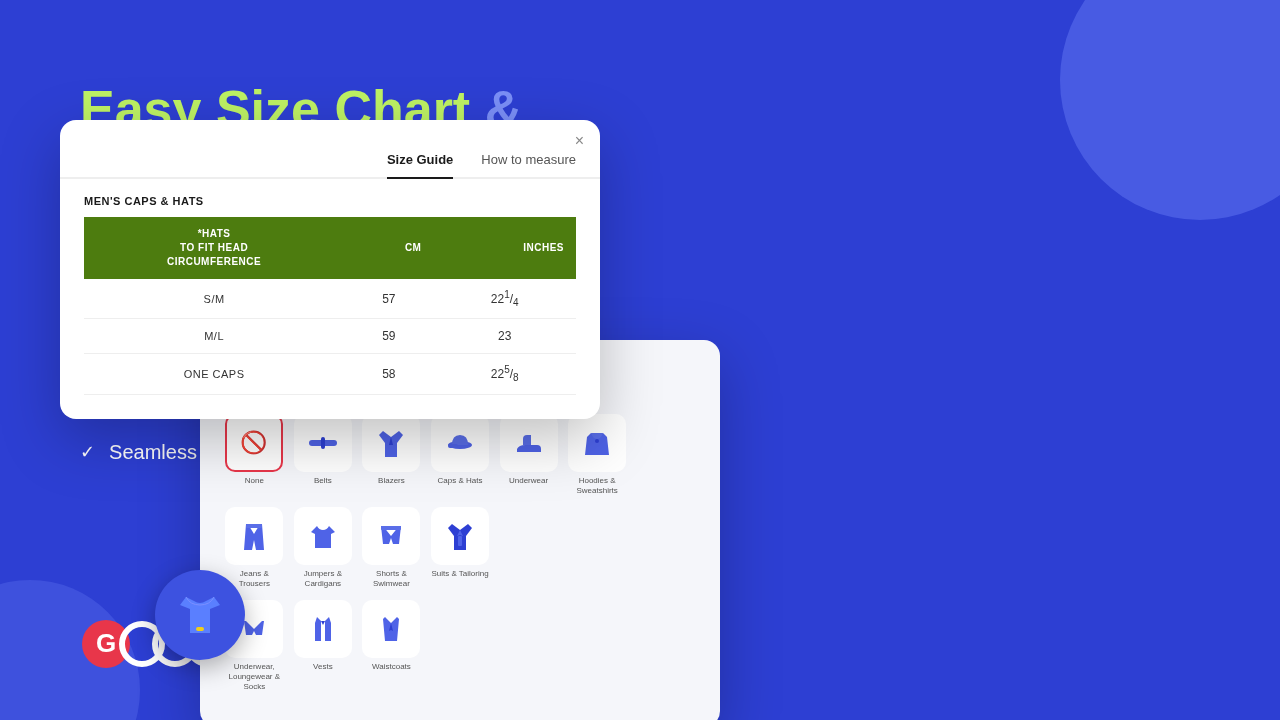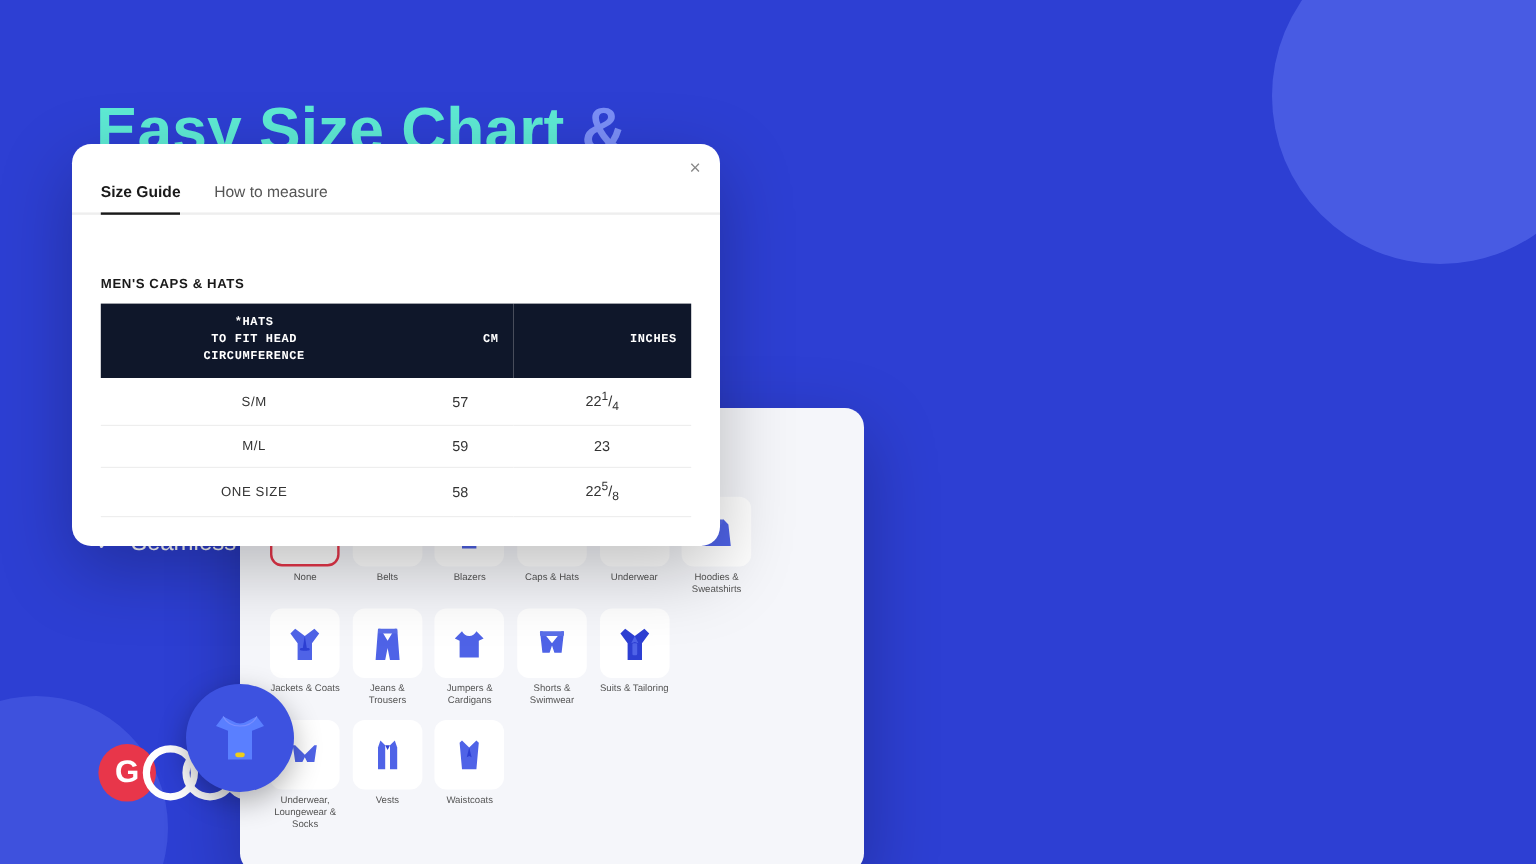--- a/index.html
+++ b/index.html
@@ -41,21 +41,21 @@
       top: 80px;
       width: 450px;
     }
 
     .main-title {
       font-size: 52px;
       font-weight: 900;
       line-height: 1.15;
       margin-bottom: 36px;
     }
-    .title-black { color: #5eead4; }
+    .title-black { color: #bef264; }
     .title-blue { color: #7b8ff7; }
 
     .features-list {
       list-style: none;
       display: flex;
       flex-direction: column;
       gap: 18px;
     }
     .feature-item {
       display: flex;
@@ -92,20 +92,21 @@
       padding: 16px 24px 0;
       border-bottom: none;
     }
     .card-tabs {
       display: flex;
       gap: 28px;
       border-bottom: 2px solid #eee;
       width: 100%;
       padding: 0 24px;
       margin-top: 8px;
+      justify-content: flex-end;
     }
     .card-tab {
       font-size: 13px;
       padding: 8px 0 10px;
       cursor: pointer;
       color: #555;
       border-bottom: 2px solid transparent;
       margin-bottom: -2px;
     }
     .card-tab.active {
@@ -125,31 +126,29 @@
 
     .card-body {
       padding: 16px 24px 24px;
     }
     .table-title {
       font-size: 11px;
       font-weight: 700;
       color: #1a1a1a;
       letter-spacing: 0.5px;
       margin-bottom: 10px;
-      margin-top: 36px;
     }
     .size-table {
       width: 100%;
       border-collapse: collapse;
       font-size: 12px;
     }
     .size-table thead tr {
-      background: #0f172a;
+      background: #4d7c0f;
       color: white;
-      font-family: Liberation Mono, monospace;
     }
     .size-table thead th {
       padding: 10px 12px;
       text-align: right;
       font-size: 10px;
       font-weight: 600;
       letter-spacing: 0.5px;
       line-height: 1.4;
     }
     .size-table thead th:first-child {
@@ -334,21 +333,21 @@
           <td>S/M</td>
           <td>57</td>
           <td>22<sup class="fraction">1</sup>/<sub class="fraction">4</sub></td>
         </tr>
         <tr>
           <td>M/L</td>
           <td>59</td>
           <td>23</td>
         </tr>
         <tr>
-          <td>ONE SIZE</td>
+          <td>ONE CAPS</td>
           <td>58</td>
           <td>22<sup class="fraction">5</sup>/<sub class="fraction">8</sub></td>
         </tr>
       </tbody>
     </table>
   </div>
 </div>
 
 <div class="category-card">
   <div class="gender-tabs">
@@ -404,30 +403,20 @@
           <path d="M10 6 L6 10 L4 28 L28 28 L26 10 L22 6 L16 9 Z" fill="#4f63e7"></path>
           <path d="M10 6 Q12 12 16 12 Q20 12 22 6" fill="#5a6ee8" stroke="none"></path>
           <circle cx="16" cy="14" r="2" fill="#2d3fd3"></circle>
         </svg>
       </div>
       <span class="category-label">Hoodies &amp; Sweatshirts</span>
     </div>
   </div>
 
   <div class="categories-grid">
-    <div class="category-item">
-      <div class="category-icon-box">
-        <svg width="32" height="32" viewBox="0 0 32 32" fill="none">
-          <path d="M8 4 L16 10 L24 4 L28 8 L22 16 L22 30 L10 30 L10 16 L4 8 Z" fill="#4f63e7"></path>
-          <path d="M16 10 L14 22 L18 22 Z" fill="#2d3fd3"></path>
-          <rect x="12" y="20" width="8" height="2" rx="1" fill="#2d3fd3"></rect>
-        </svg>
-      </div>
-      <span class="category-label">Jackets &amp; Coats</span>
-    </div>
     <div class="category-item">
       <div class="category-icon-box">
         <svg width="32" height="32" viewBox="0 0 32 32" fill="none">
           <path d="M8 4 L10 4 L16 14 L22 4 L24 4 L26 30 L18 30 L16 20 L14 30 L6 30 Z" fill="#4f63e7"></path>
           <rect x="8" y="4" width="16" height="4" rx="1" fill="#5a6ee8"></rect>
         </svg>
       </div>
       <span class="category-label">Jeans &amp; Trousers</span>
     </div>
     <div class="category-item">

